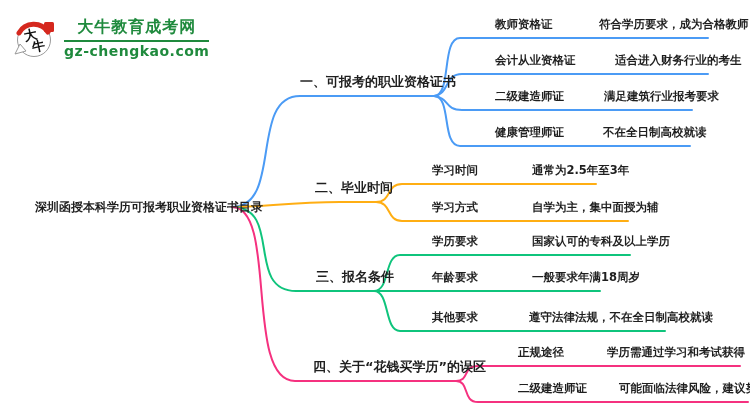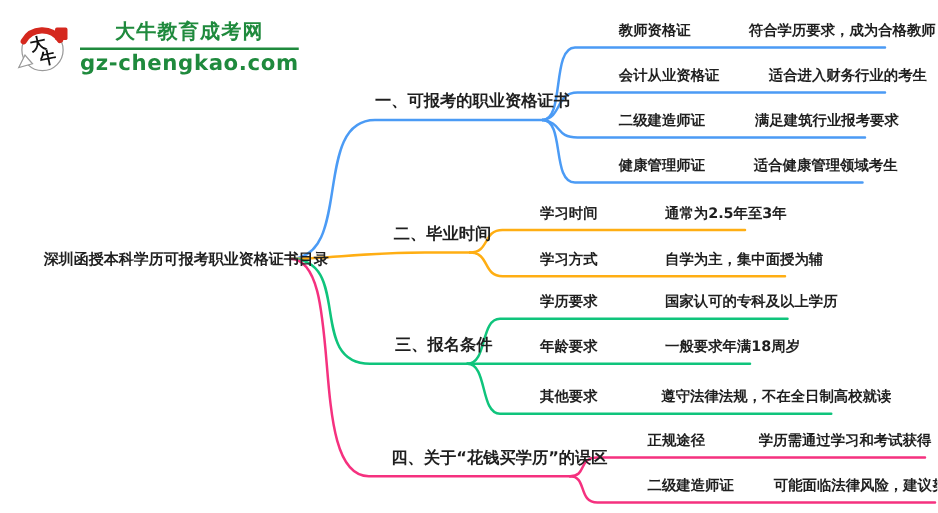--- a/index.html
+++ b/index.html
@@ -19,21 +19,21 @@
   }
   .root-label{font-size:12px;}
   .branch-label{font-size:13px;}
   .child-label,.child-desc{font-size:11.5px;}
   
   .logo{position:absolute;left:12px;top:14px;display:flex;align-items:center;}
   .logo-icon{width:46px;height:48px;}
   .logo-text{margin-left:6px;display:flex;flex-direction:column;}
   .logo-title{color:var(--logo_green);font-size:16px;font-weight:800;letter-spacing:1px;text-align:center;}
   .logo-domain{
-    color:var(--logo_green);font-size:17px;font-weight:700;letter-spacing:.5px;
+    color:var(--logo_green);font-size:14px;font-weight:700;letter-spacing:.5px;
     border-top:2px solid var(--logo_green);margin-top:2px;padding-top:1px;
   }
 </style>
 </head>
 <body>
 
 <div class="canvas">
 
   <svg class="links" viewBox="0 0 750 410">
 
@@ -75,21 +75,21 @@
   <div class="node root-label" style="left:6px;top:200px">深圳函授本科学历可报考职业资格证书目录</div>
 
   <div class="node branch-label" style="left:271px;top:74px">一、可报考的职业资格证书</div>
   <div class="node child-label" style="left:466px;top:17px">教师资格证</div>
   <div class="node child-desc" style="left:570px;top:17px">符合学历要求，成为合格教师</div>
   <div class="node child-label" style="left:466px;top:53px">会计从业资格证</div>
   <div class="node child-desc" style="left:586px;top:53px">适合进入财务行业的考生</div>
   <div class="node child-label" style="left:466px;top:89px">二级建造师证</div>
   <div class="node child-desc" style="left:575px;top:89px">满足建筑行业报考要求</div>
   <div class="node child-label" style="left:466px;top:125px">健康管理师证</div>
-  <div class="node child-desc" style="left:574px;top:125px">适合健康管理领域考生</div>
+  <div class="node child-desc" style="left:574px;top:125px">不在全日制高校就读</div>
 
   <div class="node branch-label" style="left:286px;top:180px">二、毕业时间</div>
   <div class="node child-label" style="left:403px;top:163px">学习时间</div>
   <div class="node child-desc" style="left:503px;top:163px">通常为2.5年至3年</div>
   <div class="node child-label" style="left:403px;top:200px">学习方式</div>
   <div class="node branch-label" style="left:287px;top:269px">三、报名条件</div>
 
   <div class="node child-desc" style="left:503px;top:200px">自学为主，集中面授为辅</div>
   <div class="node child-label" style="left:403px;top:234px">学历要求</div>
   <div class="node child-desc" style="left:503px;top:234px">国家认可的专科及以上学历</div>

